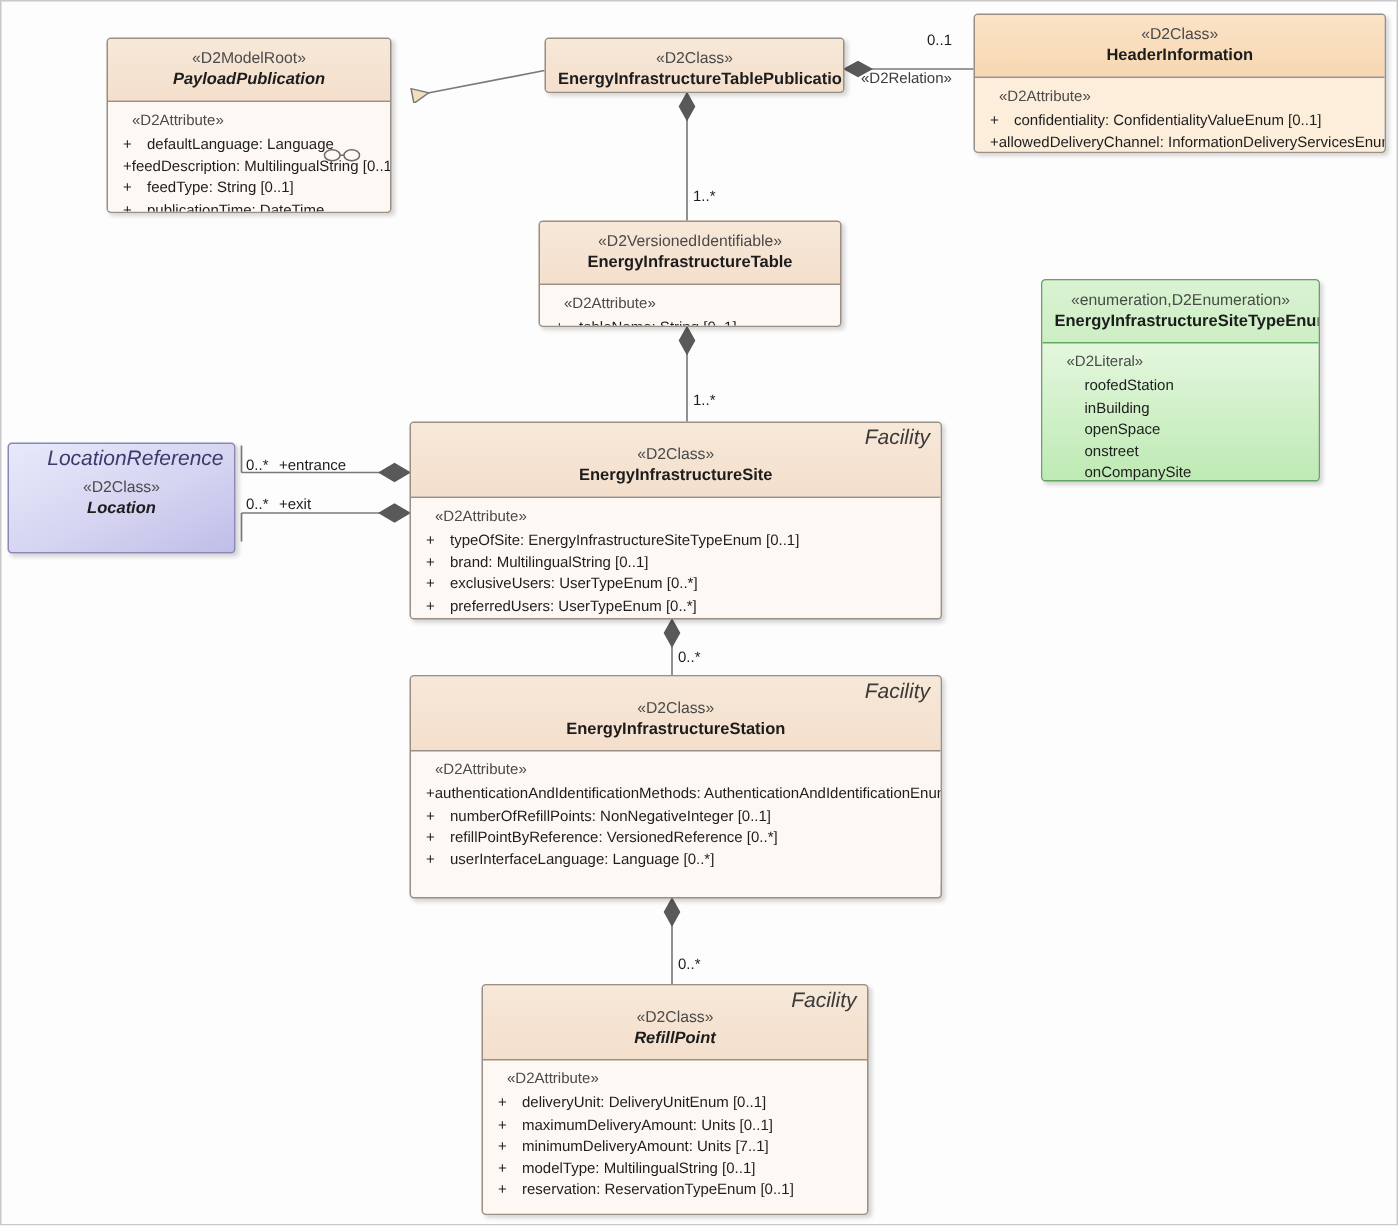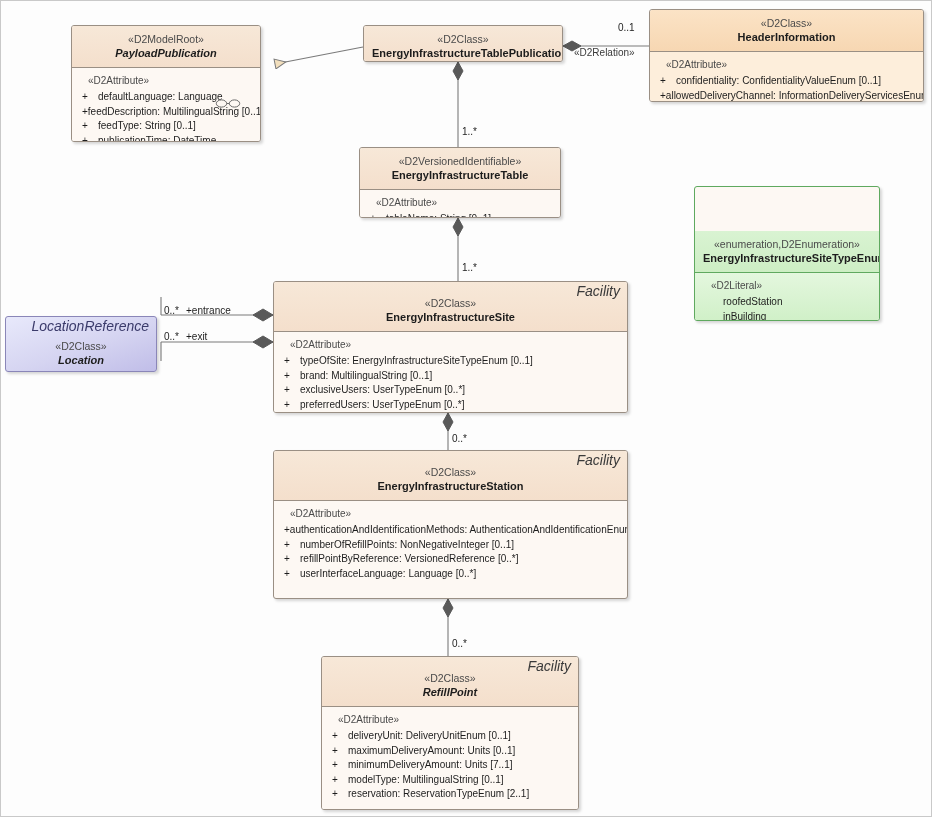--- a/index.html
+++ b/index.html
@@ -107,21 +107,20 @@
     background: linear-gradient(to bottom, #fbe3c6 0%, #f7d7b2 100%);
   }
   .uml.header-info .body { background: #fdeedb; }
 
   .uml.enum {
     border: 1px solid #5fa95f;
   }
   .uml.enum .head {
     background: linear-gradient(to bottom, #d9f3d2 0%, #cdeec4 100%);
     border-bottom: 1px solid #5fa95f;
-    margin-top: 44px;
   }
   .uml.enum .body {
     background: linear-gradient(to bottom, #e4f7de 0%, #b9e8ae 100%);
   }
 
   .uml.locref {
     border: 1px solid #8a86b8;
     background: linear-gradient(to bottom right, #e8e9fb 0%, #d5d4f1 55%, #c0bde8 100%);
   }
   .uml.locref .solo {
@@ -365,26 +364,26 @@
       <div class="attr">
         <span class="vis">+</span>
         <span>minimumDeliveryAmount: Units [7..1]</span>
       </div>
       <div class="attr">
         <span class="vis">+</span>
         <span>modelType: MultilingualString [0..1]</span>
       </div>
       <div class="attr">
         <span class="vis">+</span>
-        <span>reservation: ReservationTypeEnum [2..1]</span>
-      </div>
-    </div>
-  </div>
-
-  <div class="uml locref" style="left:4px; top:294px; width:152px; height:56px;margin-top:21px;">
+        <span>reservation: ReservationTypeEnum [0..1]</span>
+      </div>
+    </div>
+  </div>
+
+  <div class="uml locref" style="left:4px; top:294px; width:152px; height:74px;">
     <div class="solo">
       <div class="pkg">LocationReference</div>
       <div class="stereo" style="margin-top:14px;">«D2Class»</div>
       <div class="cname abstract">Location</div>
     </div>
   </div>
 
   <div class="uml enum" style="left:693px; top:185px; width:186px; height:135px;">
     <div class="head">
       <div class="stereo">«enumeration,D2Enumeration»</div>

